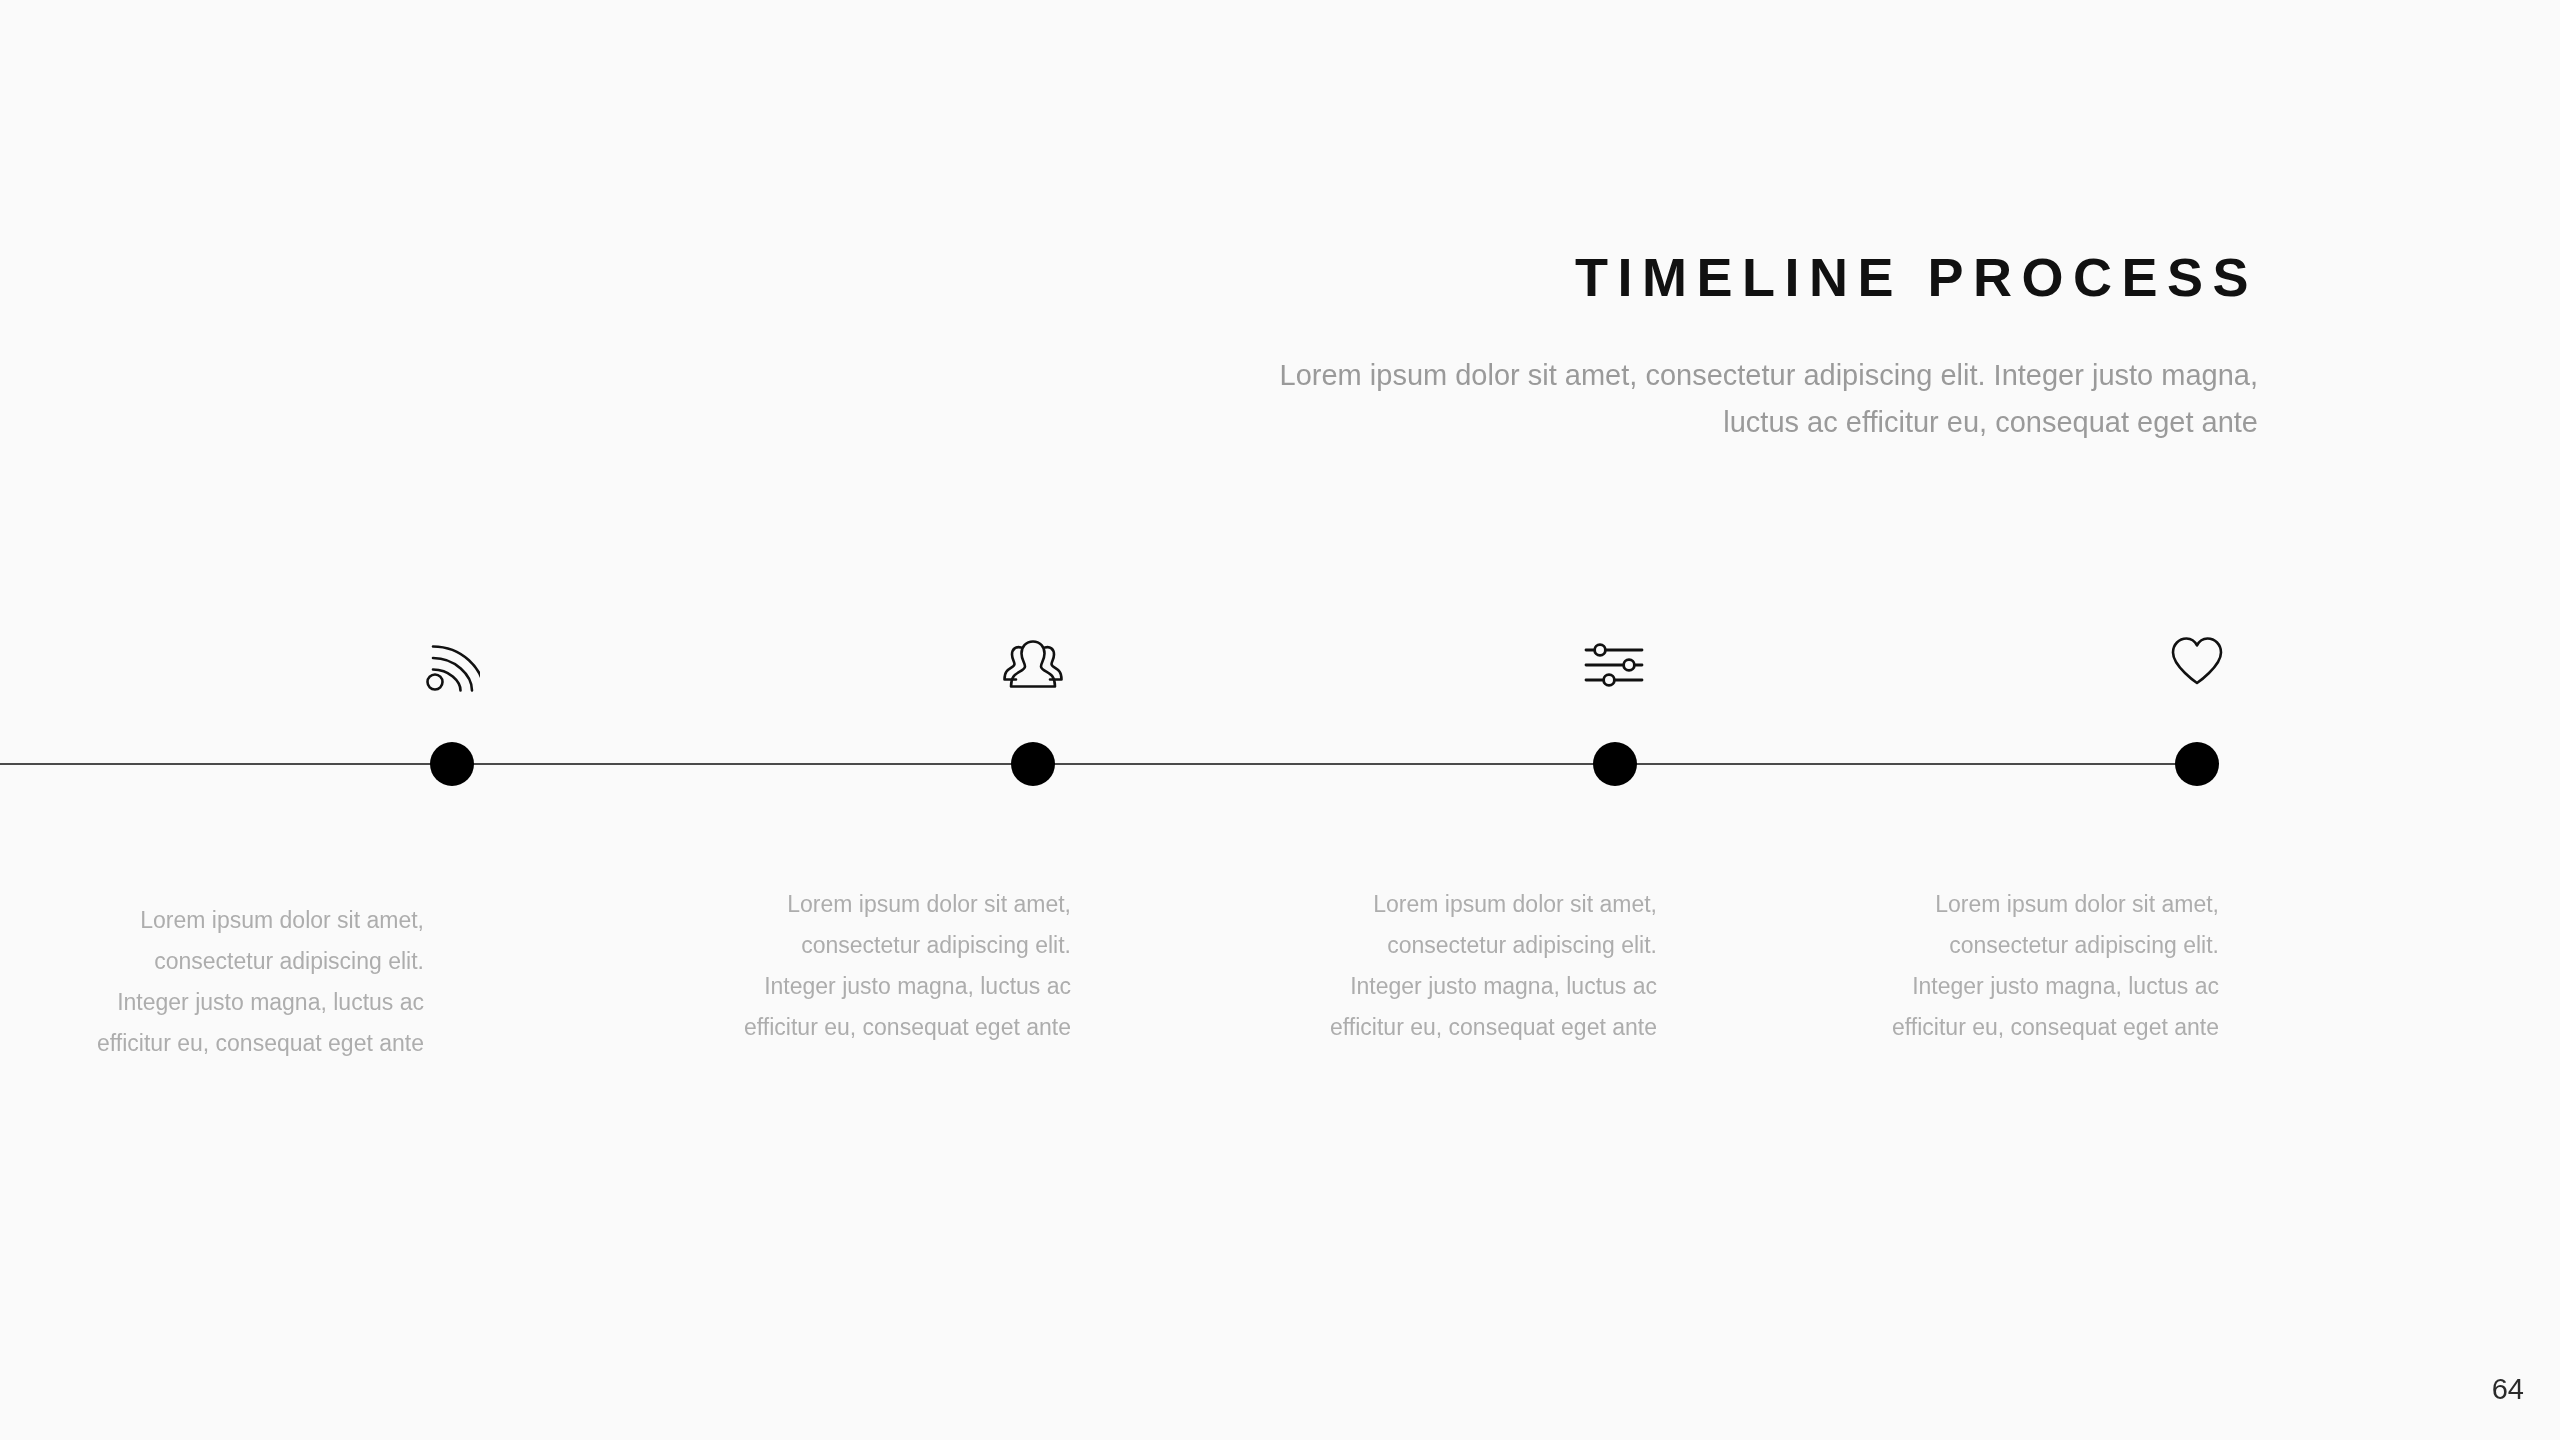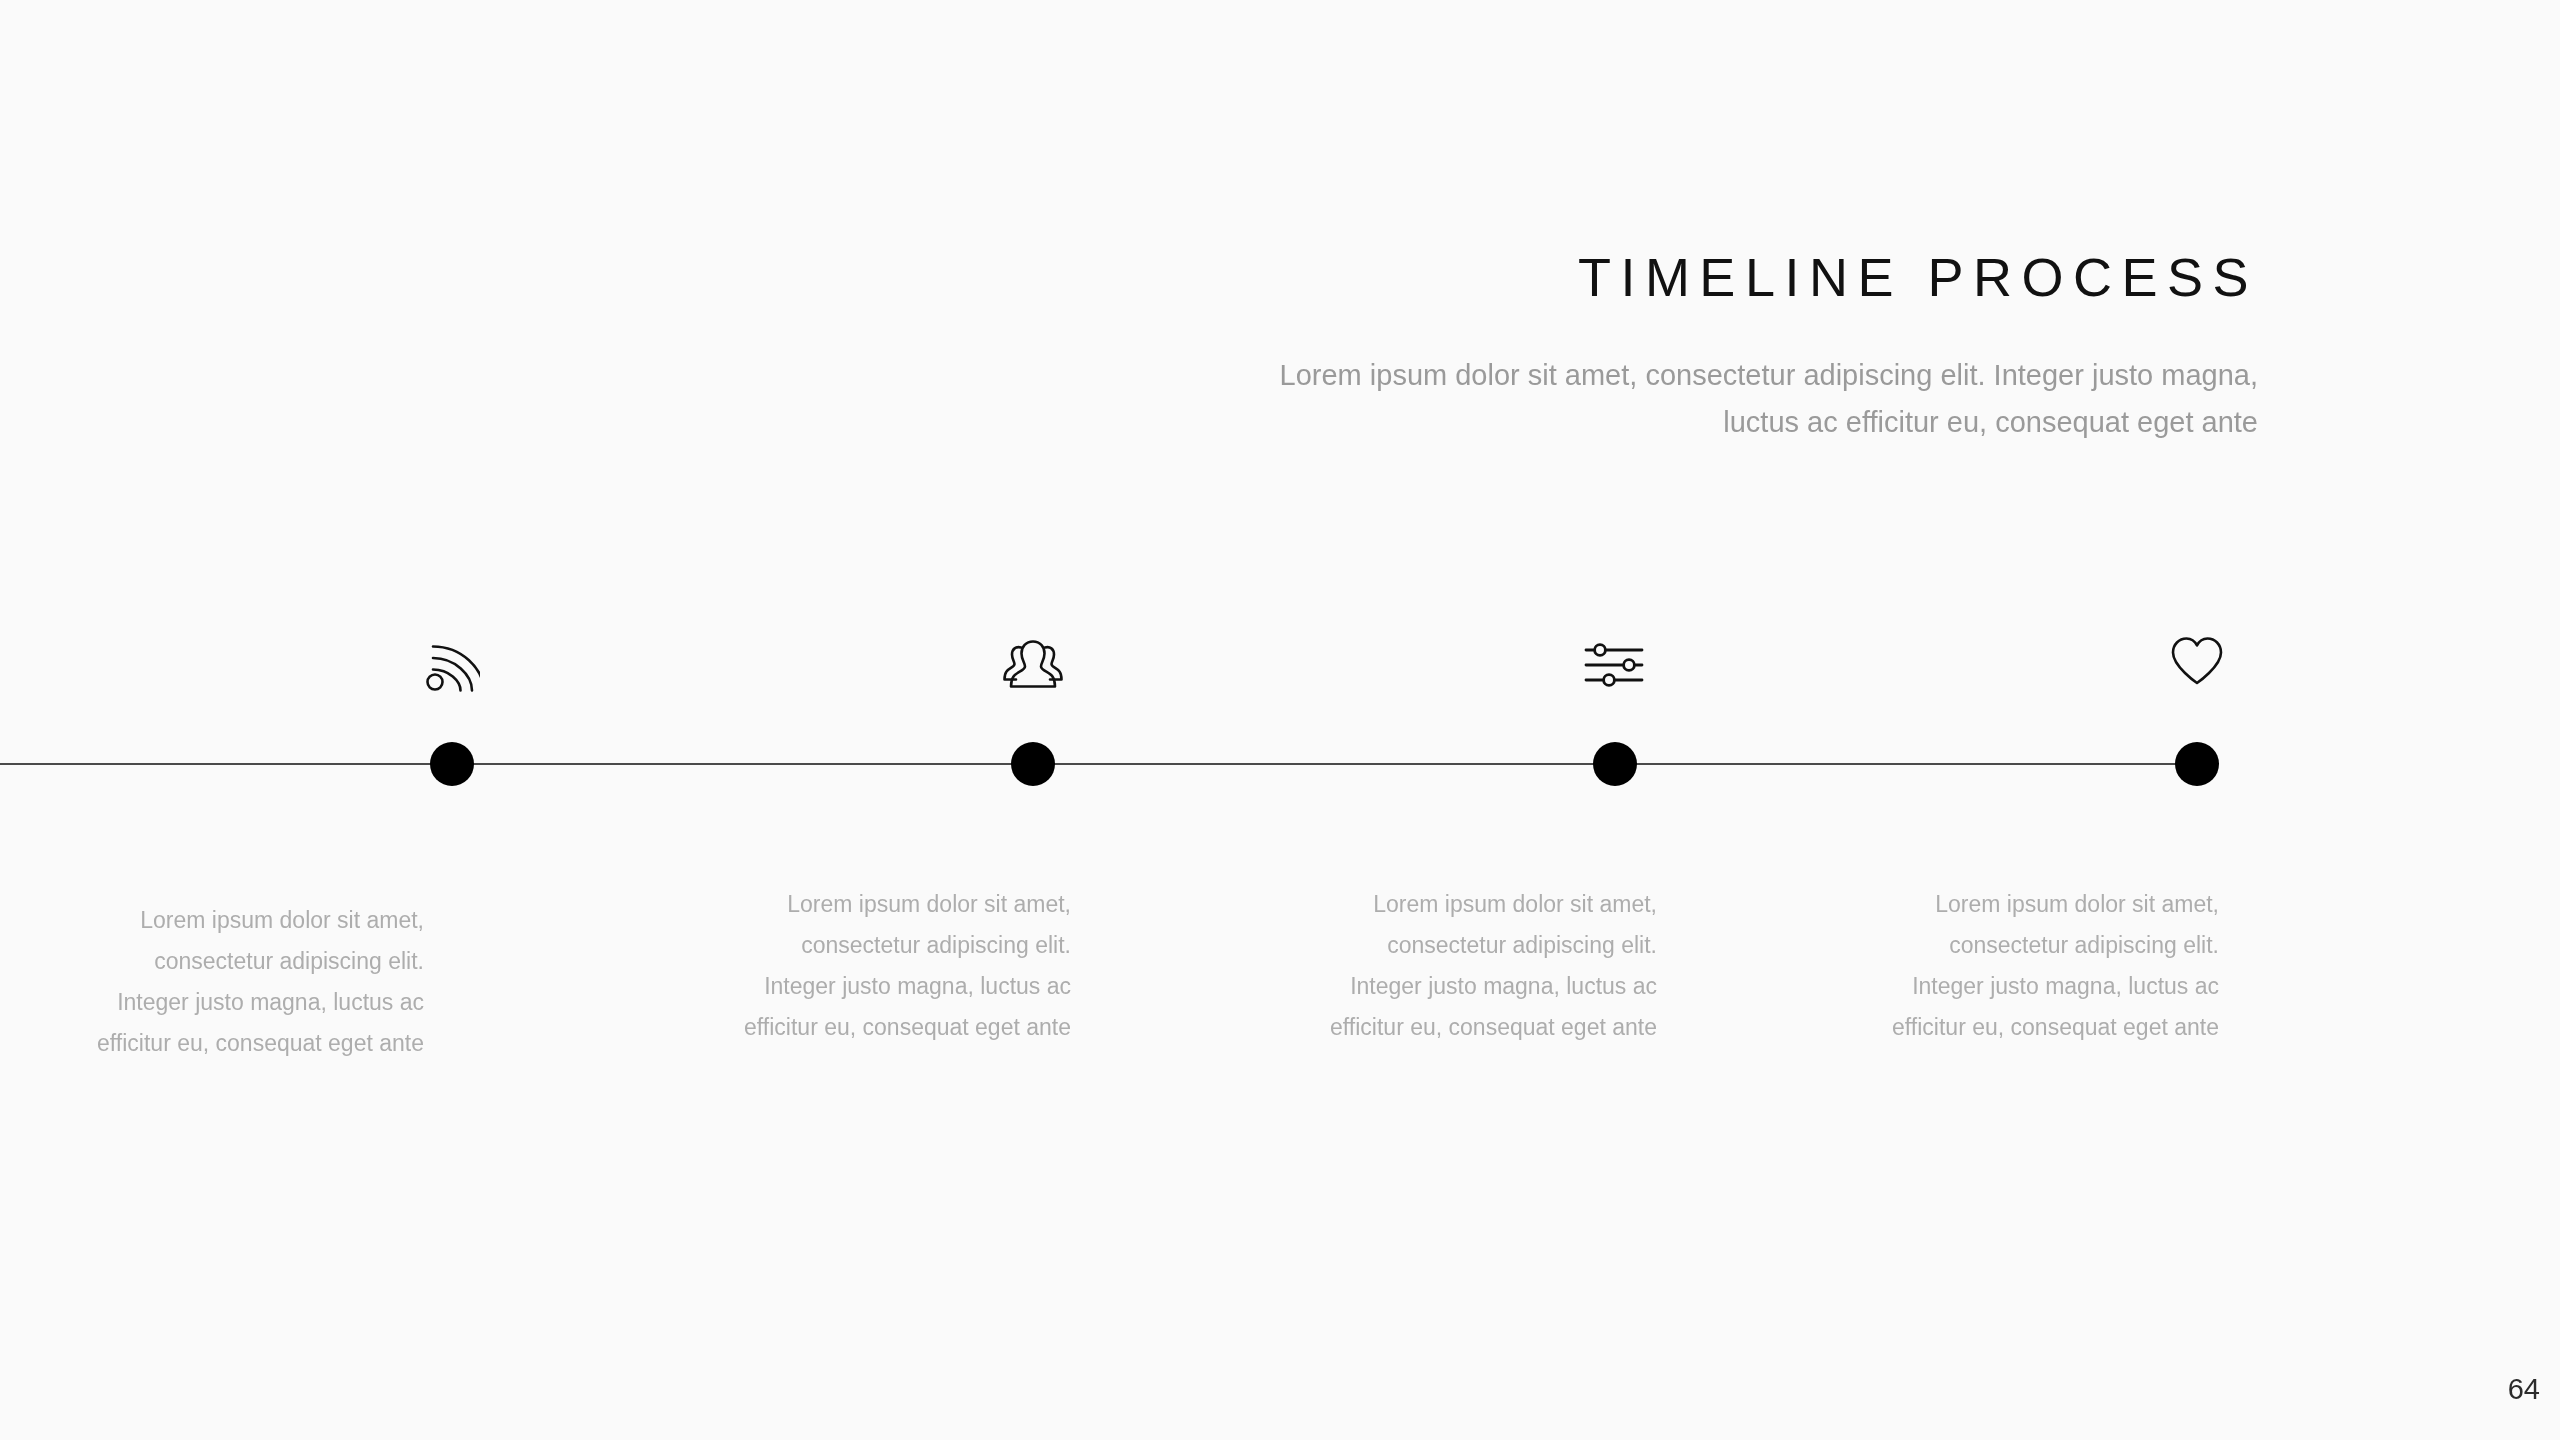--- a/index.html
+++ b/index.html
@@ -26,21 +26,21 @@
   
   #header {
     position: absolute;
     right: 302px;
     top: 250px;
     width: 1000px;
     text-align: right;
   }
   #slide-title {
     font-size: 54px;
-    font-weight: 400;
+    font-weight: 700;
     letter-spacing: 9.5px;
     color: #111111;
     line-height: 1.0;
     margin: 0;
     white-space: nowrap;
     text-align: right;
   }
   #slide-subtitle {
     margin: 0;
     margin-top: 48px;
@@ -111,21 +111,21 @@
   #step-2 .step-text { left: -302px; }
   #step-3 .step-text { left: -298px; }
   #step-4 .step-text { left: -318px; }
 
   #step-3 .step-icon { top: 628px; }
   #step-4 .step-icon { top: 624px; }
 
   
   #page-number {
     position: absolute;
-    right: 20px;
+    right: 36px;
     bottom: 36px;
     font-size: 29px;
     font-weight: 400;
     color: #2b2b2b;
     line-height: 1;
   }
 </style>
 </head>
 <body>
 

